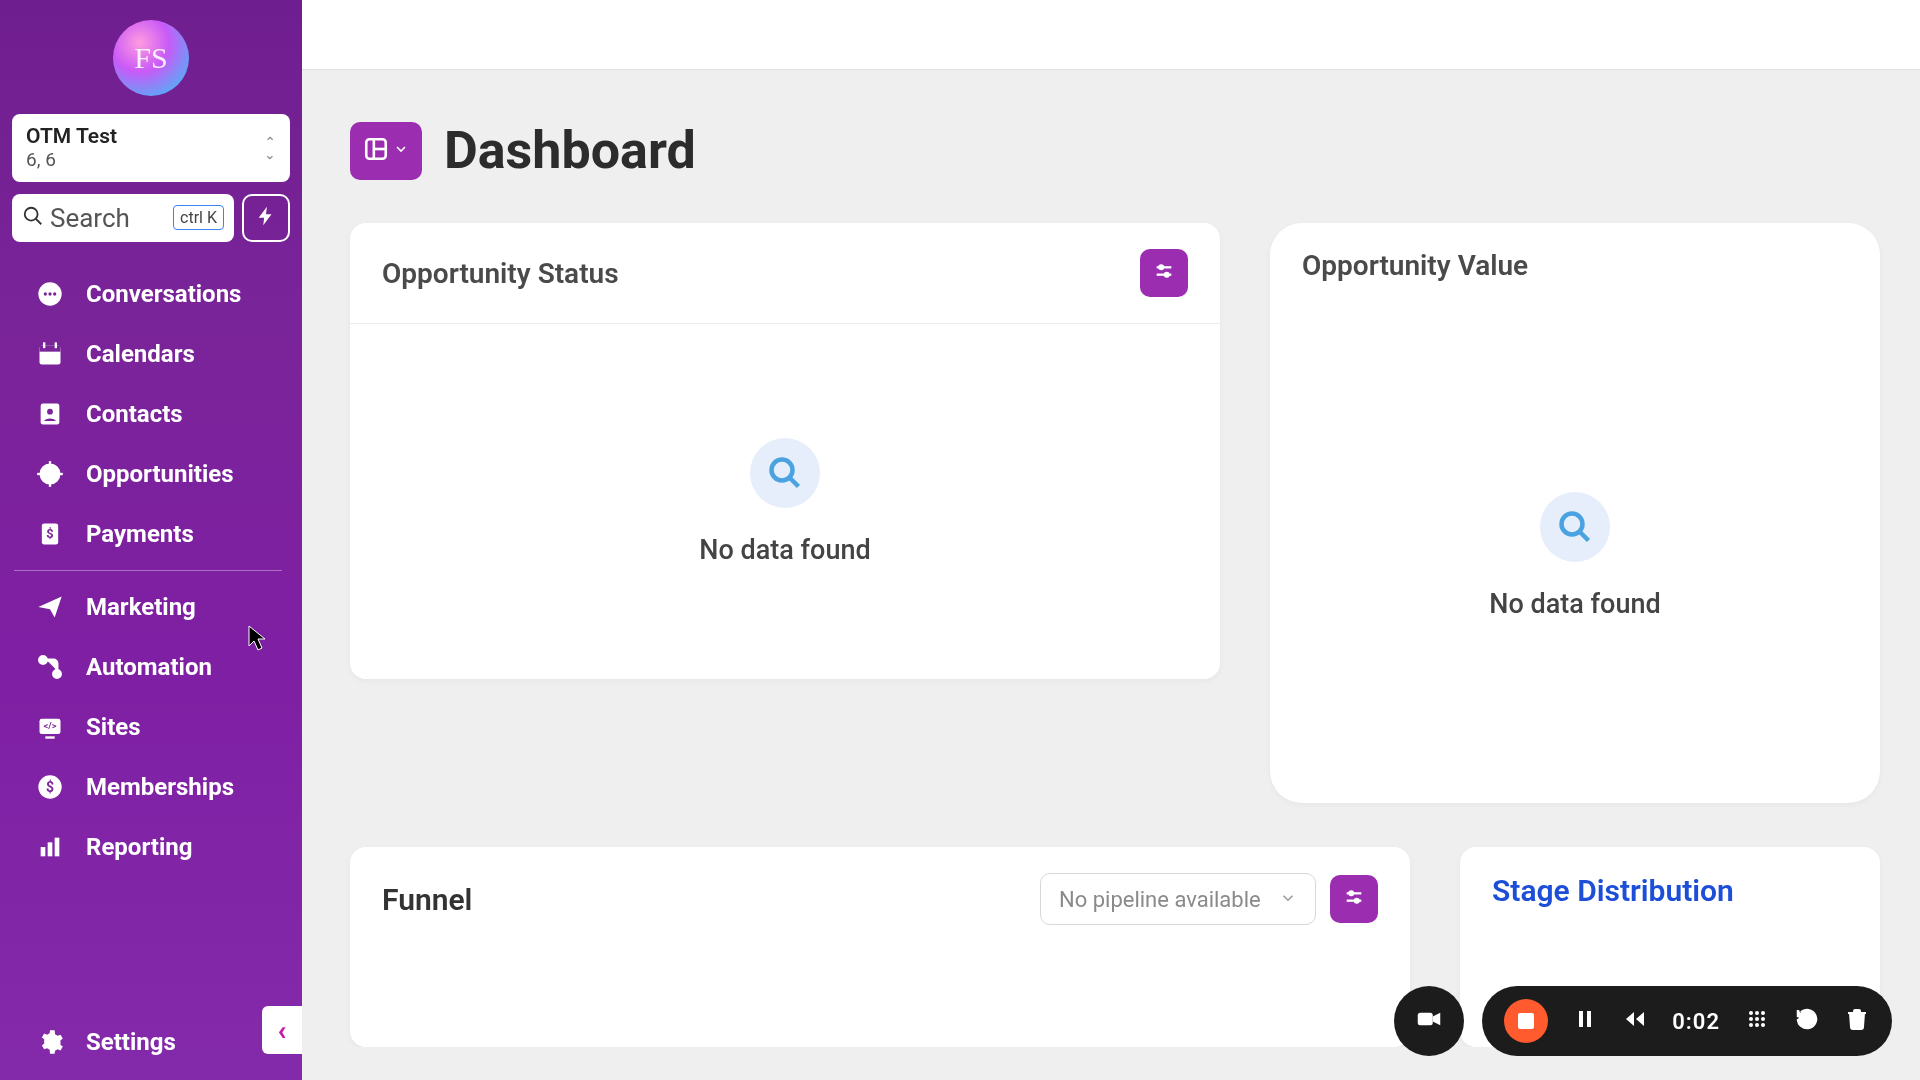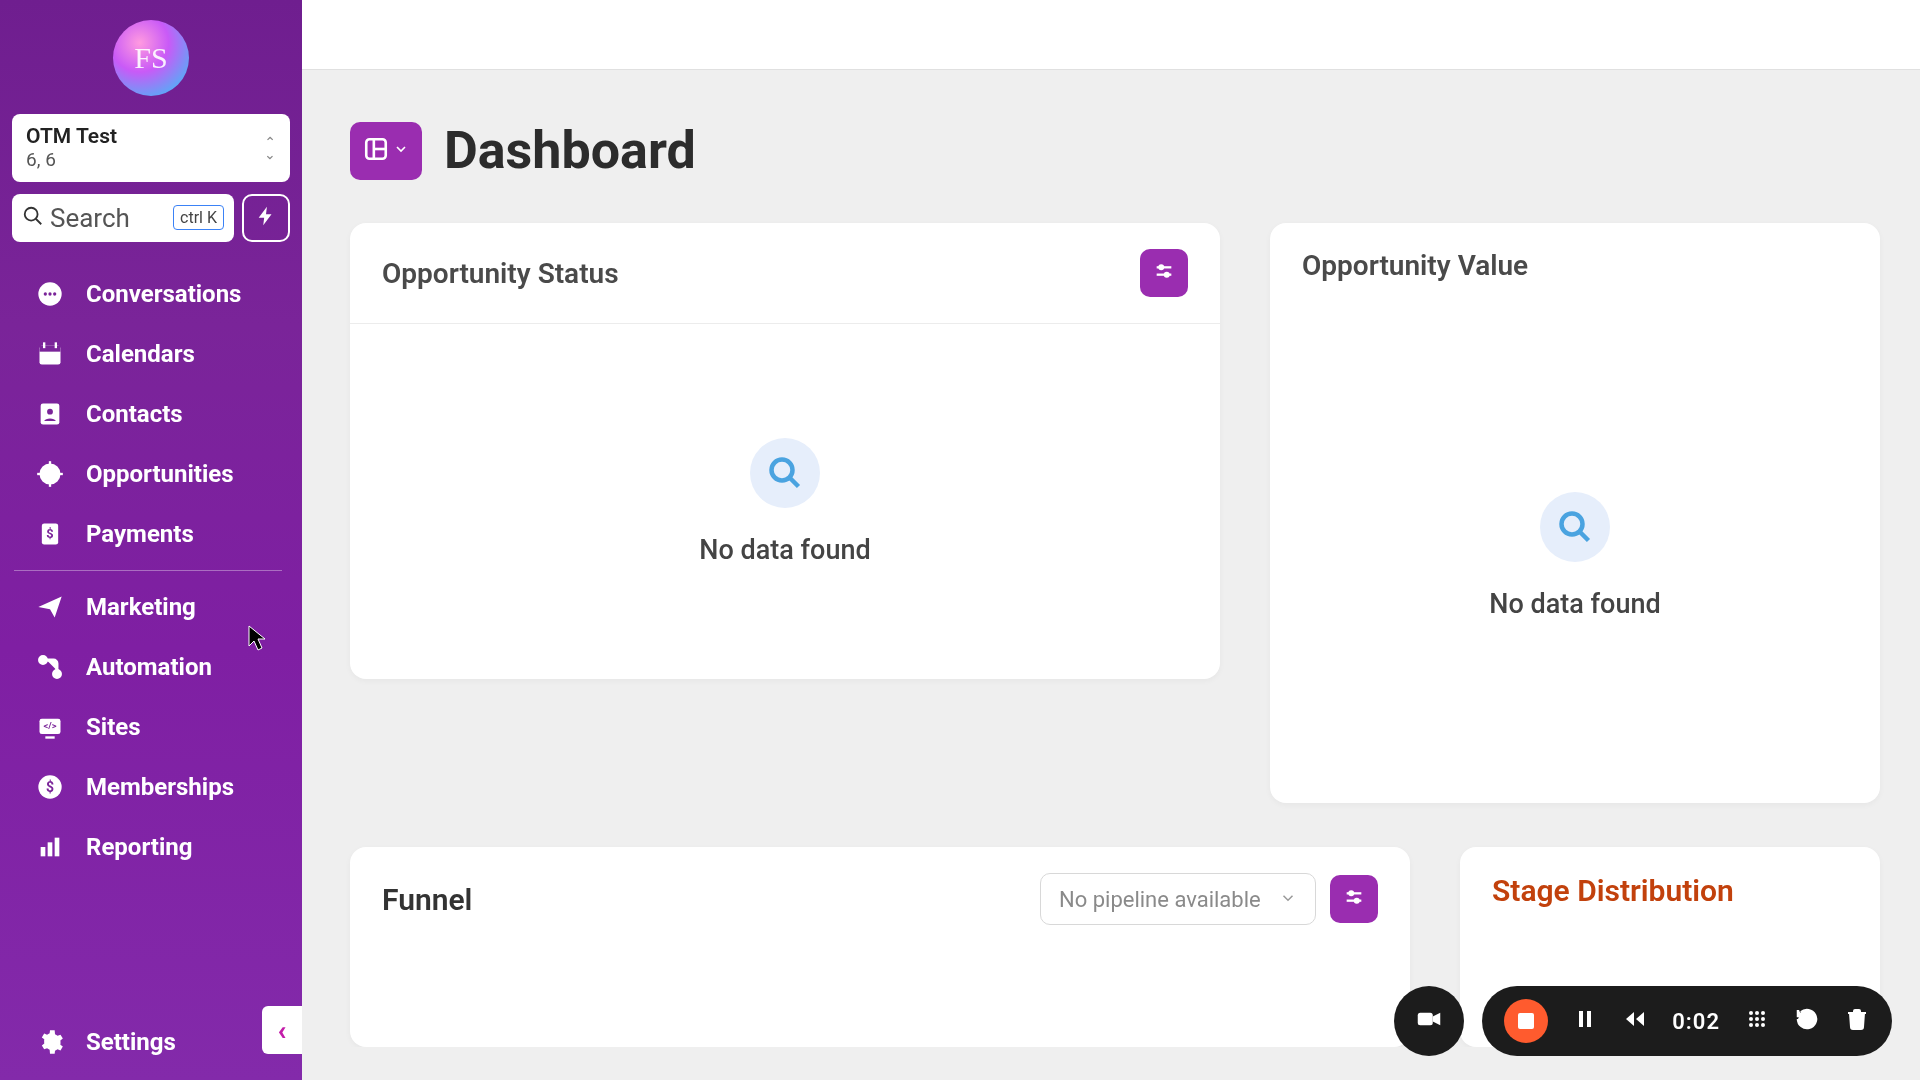--- a/index.html
+++ b/index.html
@@ -87,21 +87,21 @@
   .layout-toggle svg { width:26px; height:26px; stroke:#fff; fill:none; stroke-width:2.4; }
   .layout-toggle .chev { width:16px; height:16px; }
   .page-title { font-size:52px; font-weight:700; color:#2c2c2c; }
 
   .card-row { display:flex; gap:50px; }
   .card {
     background:#fff; border-radius:16px; box-shadow:0 2px 6px rgba(0,0,0,0.04);
     display:flex; flex-direction:column;
   }
   .card.status { width:870px; height:456px; }
-  .card.value  { flex:1; min-width:580px; height:580px; }
+  .card.value  { flex:1; min-width:580px; height:580px;border-radius:32px; }
   .card-header {
     display:flex; align-items:center; justify-content:space-between;
     padding: 26px 32px; border-bottom:1px solid #ececec;
   }
   .card-title { font-size:28px; font-weight:600; color:#4a4a4a; }
   .card-action {
     width:48px; height:48px; background:#9a2db0; border-radius:10px;
     display:flex; align-items:center; justify-content:center; cursor:pointer;
   }
   .card-action svg { width:22px; height:22px; stroke:#fff; fill:none; stroke-width:2.5; }
@@ -126,21 +126,21 @@
     display:flex; align-items:center; justify-content:space-between; padding:0 18px; cursor:pointer;
     color:#8a8a8a; font-size:22px;
   }
   .pipeline-select svg { width:18px; height:18px; stroke:#999; fill:none; stroke-width:2; }
   .funnel-action {
     width:48px; height:48px; background:#9a2db0; border-radius:10px;
     display:flex; align-items:center; justify-content:center; cursor:pointer;
   }
   .funnel-action svg { width:22px;height:22px; stroke:#fff; fill:none; stroke-width:2.5;}
   .stage-header { padding:26px 32px; }
-  .stage-title { font-size:30px; font-weight:600; color:#c2410c; }
+  .stage-title { font-size:30px; font-weight:600; color:#1d4ed8; }
 
   
   .recorder {
     position:fixed; bottom:24px; right:28px;
     display:flex; align-items:center; gap:18px;
   }
   .cam-btn {
     width:70px;height:70px;border-radius:50%;background:#1c1c1c;
     display:flex;align-items:center;justify-content:center;cursor:pointer;
   }

